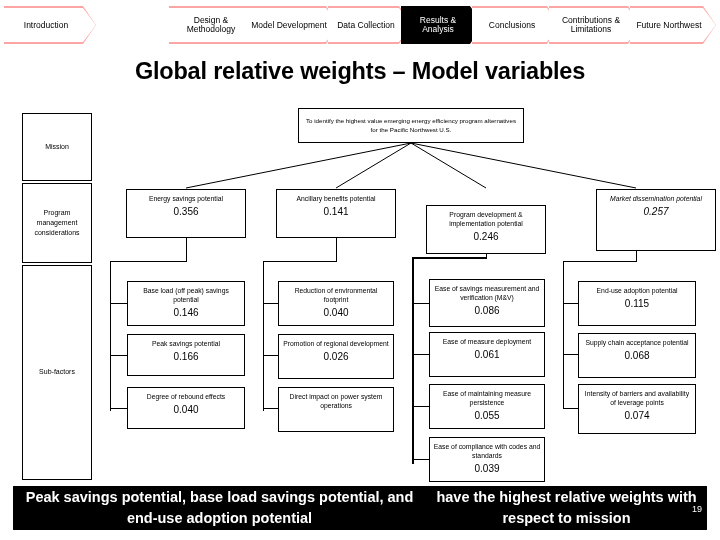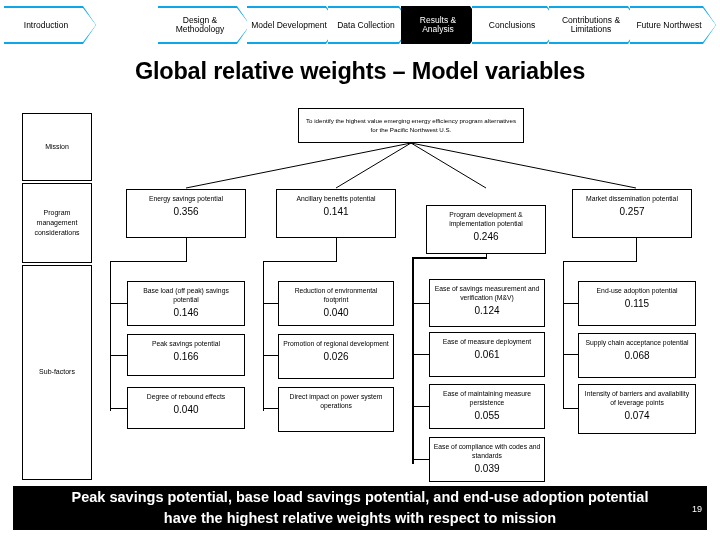--- a/index.html
+++ b/index.html
@@ -17,21 +17,21 @@
     font-size:8.5px;box-sizing:border-box;
     background:#ffffff;color:#000;
     clip-path:polygon(0 0, calc(100% - 13px) 0, 100% 50%, calc(100% - 13px) 100%, 0 100%);
   }
   .chev .chevinner{
     position:absolute;left:0;top:0;right:0;bottom:0;
     display:flex;align-items:center;justify-content:center;
     padding-right:11px;padding-left:3px;box-sizing:border-box;
   }
   .chev.outline{
-    background:#0ea5e9;
+    background:#fca5a5;
   }
   .chev.outline .fill{
     position:absolute;left:0;top:2px;bottom:2px;right:0;
     background:#fff;
     clip-path:polygon(0 0, calc(100% - 13px) 0, 100% 50%, calc(100% - 13px) 100%, 0 100%);
   }
   .chev.active{background:#000;color:#fff;}
   .chev span{position:relative;z-index:3;}
 
   
@@ -68,39 +68,39 @@
   .vln{width:1px;}
   .hln{height:1px;}
   .vln.thick{width:2px;}
   .hln.thick{height:2px;}
   svg#fan{position:absolute;left:0;top:0;width:720px;height:540px;z-index:1;pointer-events:none;}
 
   
   #banner{
     position:absolute;left:13px;top:486px;width:694px;height:44px;
     background:#000;color:#fff;box-sizing:border-box;
-    display:flex;flex-direction:column;align-items:center;justify-content:center;
+    display:flex;flex-direction:row;align-items:center;justify-content:center;
     font-size:14.5px;font-weight:bold;line-height:1.45;text-align:center;
   }
   #banner .bl{display:block;}
   #pagenum{
     position:absolute;right:18px;top:504px;color:#fff;font-size:9px;z-index:9;
   }
 </style>
 </head>
 <body>
 
 <div id="navbar">
   <div class="chev outline" style="left:4px;width:92px;">
     <div class="fill"></div>
     <div class="chevinner">
         <span>Introduction</span>
       </div>
   </div>
-  <div class="chev outline" style="left:158px;width:92px;">
+  <div class="chev outline" style="left:169px;width:92px;">
     <div class="fill"></div>
     <div class="chevinner">
         <span>Design &amp; Methodology</span>
       </div>
   </div>
   <div class="chev outline" style="left:247px;width:92px;">
     <div class="fill"></div>
     <div class="chevinner">
         <span>Model Development</span>
       </div>
@@ -164,21 +164,21 @@
   <span class="val">0.356</span>
 </div>
 <div class="node" style="left:276px;top:189px;width:120px;height:49px;">
   <span class="lbl">Ancillary benefits potential</span>
   <span class="val">0.141</span>
 </div>
 <div class="node" style="left:426px;top:189px;width:120px;height:49px;margin-top:16px;">
   <span class="lbl">Program development &amp; implementation potential</span>
   <span class="val">0.246</span>
 </div>
-<div class="node" style="left:572px;top:189px;width:120px;height:49px;">
+<div class="node" style="left:596px;top:189px;width:120px;height:62px;font-style:italic;">
   <span class="lbl">Market dissemination potential</span>
   <span class="val">0.257</span>
 </div>
 
 <div class="ln vln" style="left:186px;top:238px;width:1px;height:23px;"></div>
 <div class="ln hln" style="left:110px;top:261px;width:77px;height:1px;"></div>
 <div class="ln vln" style="left:110px;top:261px;width:1px;height:150px;"></div>
 <div class="ln hln" style="left:110px;top:303px;width:18px;height:1px;"></div>
 <div class="ln hln" style="left:110px;top:355px;width:18px;height:1px;"></div>
 <div class="ln hln" style="left:110px;top:408px;width:18px;height:1px;"></div>
@@ -218,21 +218,21 @@
 <div class="ln vln" style="left:486px;top:238px;width:1px;height:20px;"></div>
 <div class="ln hln thick" style="left:412px;top:257px;width:75px;height:2px;"></div>
 <div class="ln vln thick" style="left:412px;top:257px;width:2px;height:207px;"></div>
 <div class="ln hln" style="left:412px;top:303px;width:18px;height:1px;"></div>
 <div class="ln hln" style="left:412px;top:354px;width:18px;height:1px;"></div>
 <div class="ln hln" style="left:412px;top:406px;width:18px;height:1px;"></div>
 <div class="ln hln" style="left:412px;top:459px;width:18px;height:1px;"></div>
 
 <div class="node" style="left:429px;top:279px;width:116px;height:48px;">
   <span class="lbl">Ease of savings measurement and verification (M&amp;V)</span>
-  <span class="val">0.124</span>
+  <span class="val">0.086</span>
 </div>
 <div class="node" style="left:429px;top:332px;width:116px;height:45px;">
   <span class="lbl">Ease of measure deployment</span>
   <span class="val">0.061</span>
 </div>
 <div class="node" style="left:429px;top:384px;width:116px;height:45px;">
   <span class="lbl">Ease of maintaining measure persistence</span>
   <span class="val">0.055</span>
 </div>
 <div class="node" style="left:429px;top:437px;width:116px;height:45px;">

